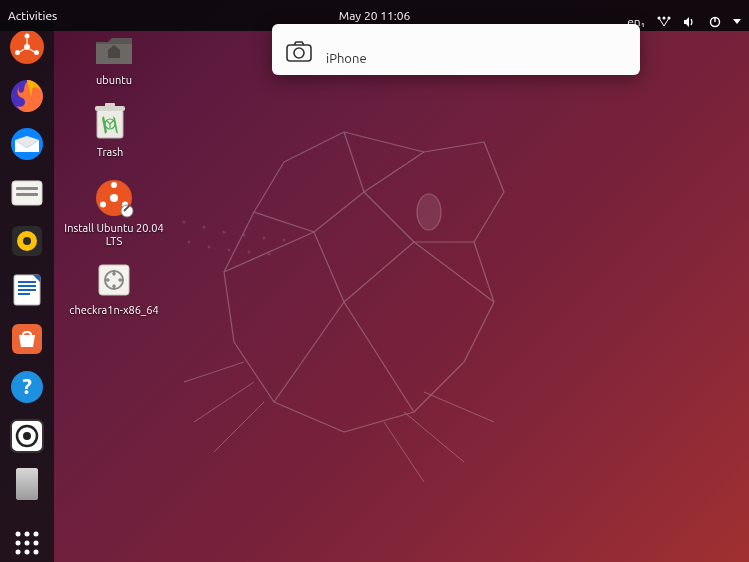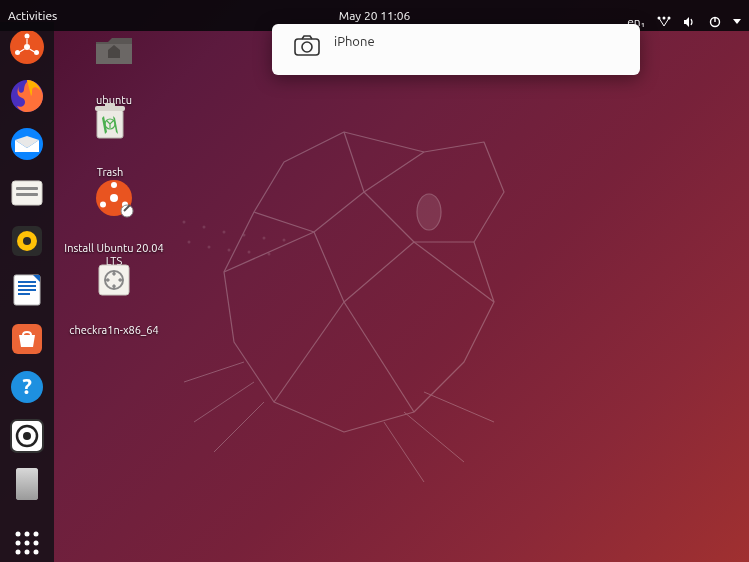--- a/index.html
+++ b/index.html
@@ -33,36 +33,35 @@
   position: absolute; left: 54px; top: 22px; right: 0; bottom: 0;
 }
 .focal-fossa {
   position: absolute; left: 110px; top: 80px; width: 400px; height: 400px;
   opacity: 0.25; pointer-events: none;
 }
 .desktop-icon {
   position: absolute; width: 100px; text-align: center;
   display: flex; flex-direction: column; align-items: center;
   cursor: pointer;
-  gap: 20px;
 }
 .desktop-icon .icon-box {
   width: 40px; height: 40px; display: flex; align-items: center; justify-content: center;
   margin-bottom: 4px;
 }
 .desktop-icon .label {
   font-size: 11px; color: #fff;
   text-shadow: 0 1px 2px rgba(0,0,0,0.8);
   line-height: 1.2;
 }
 .notification {
   position: absolute; left: 218px; top: 2px;
   width: 368px; height: 51px; background: #fcfcfc;
   border-radius: 6px; box-shadow: 0 4px 18px rgba(0,0,0,0.4);
-  display: flex; align-items: flex-start; padding: 10px 22px; gap: 14px;
+  display: flex; align-items: flex-end; padding: 10px 14px; gap: 14px;
   z-index: 60; color: #2d2d2d;
 }
 .notification .notif-title { font-size: 13px; color: #333; }
 </style>
 </head>
 <body>
 
 <div class="topbar">
   <div class="left">Activities</div>
   <div class="center">May 20  11:06</div>

